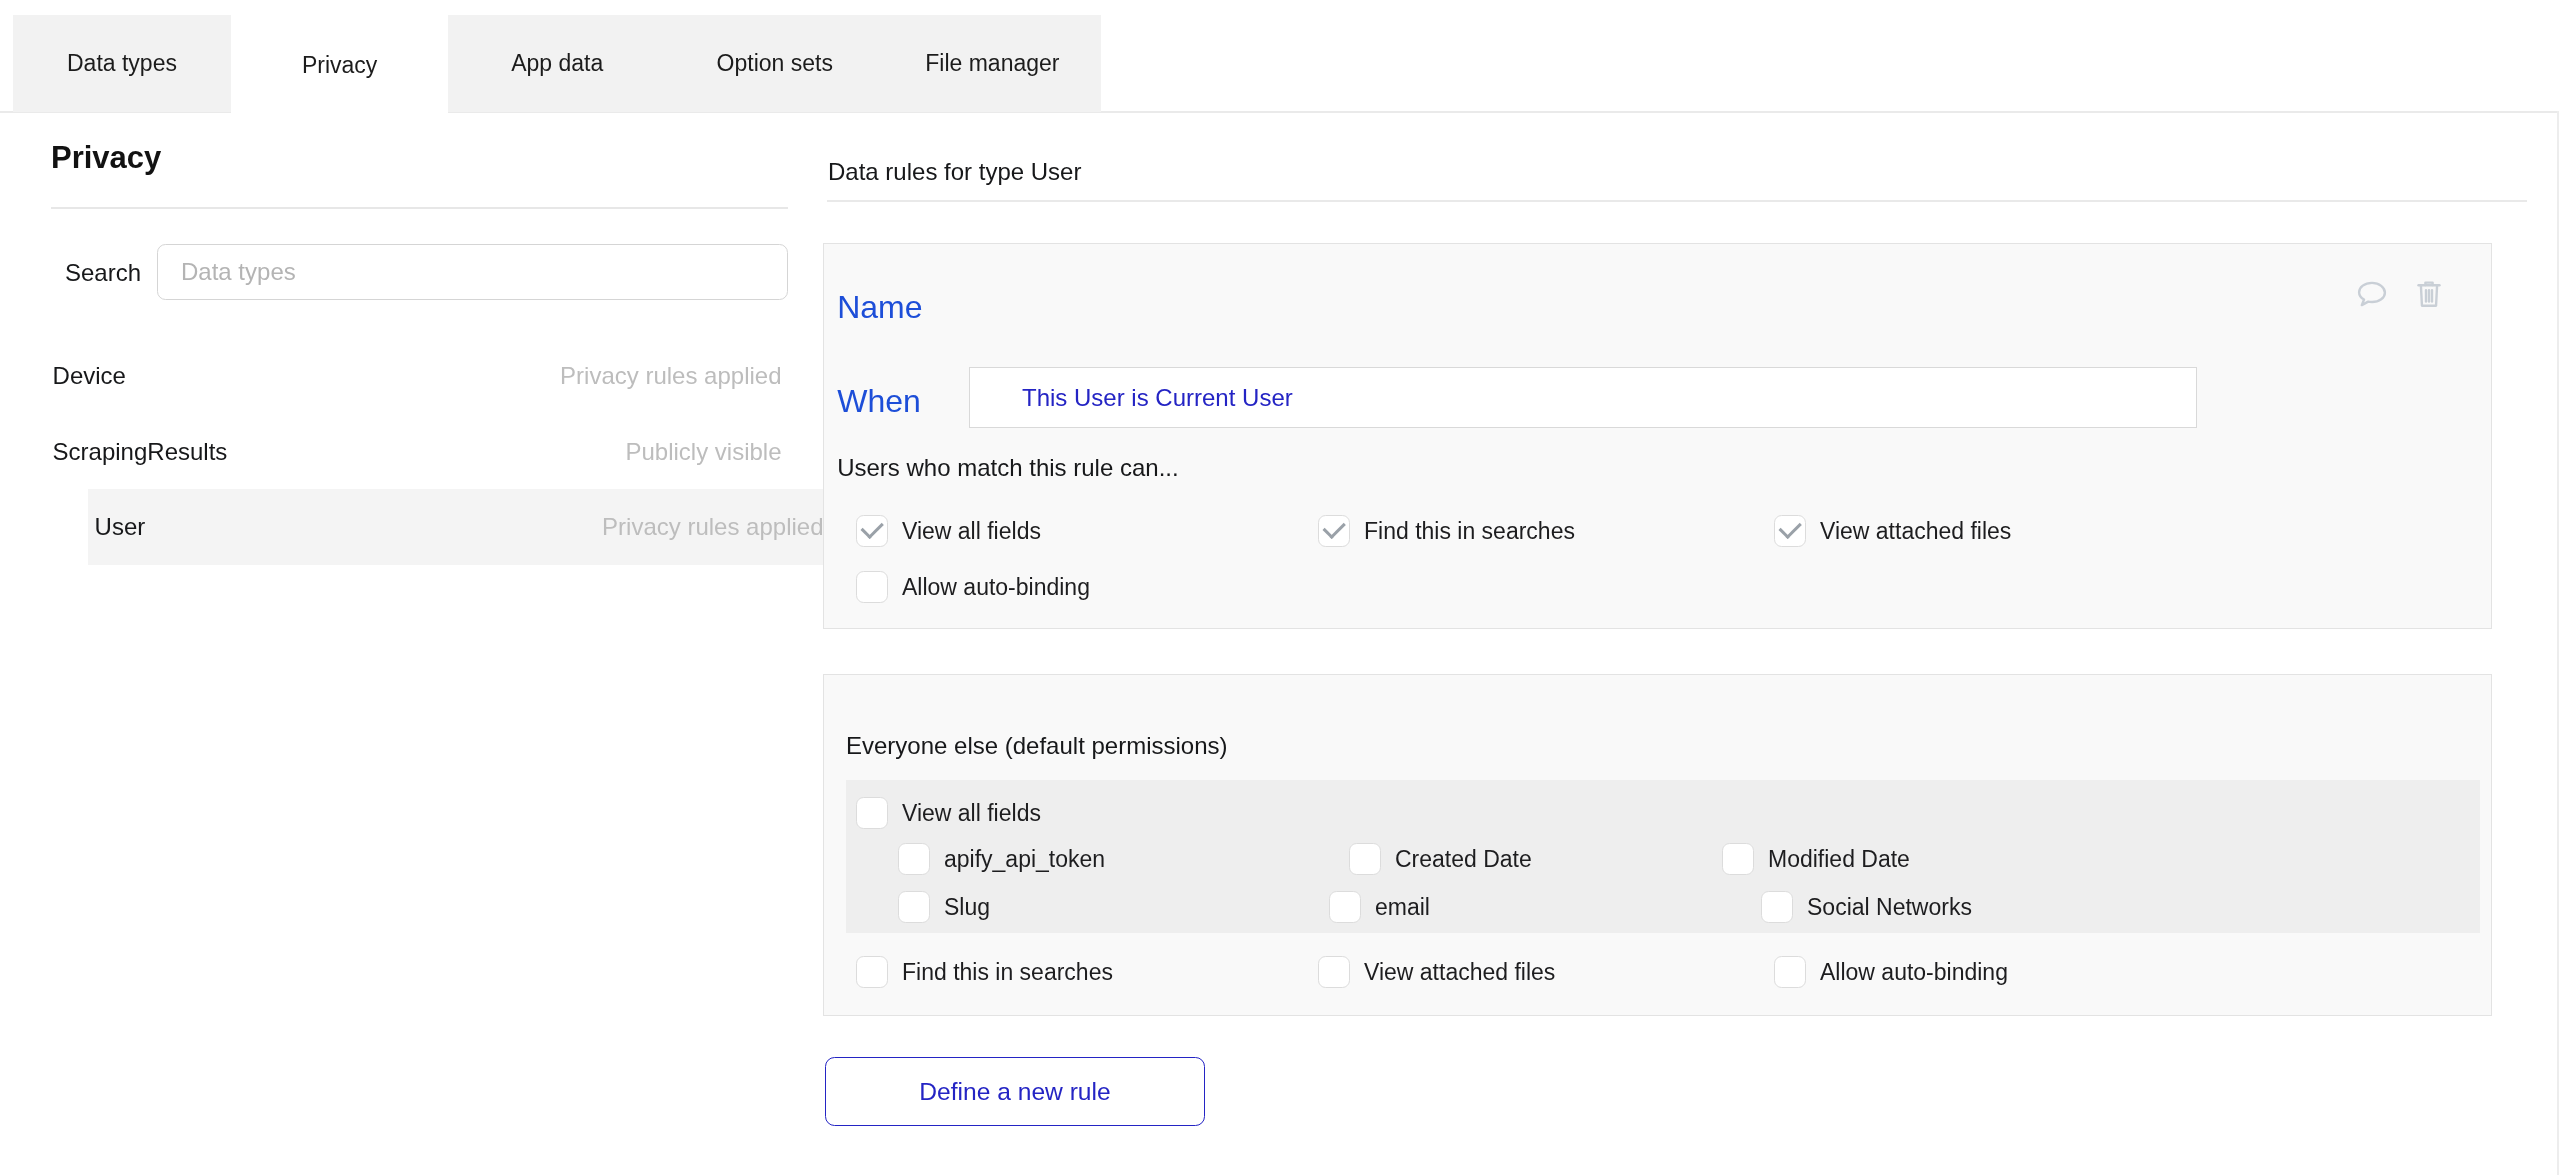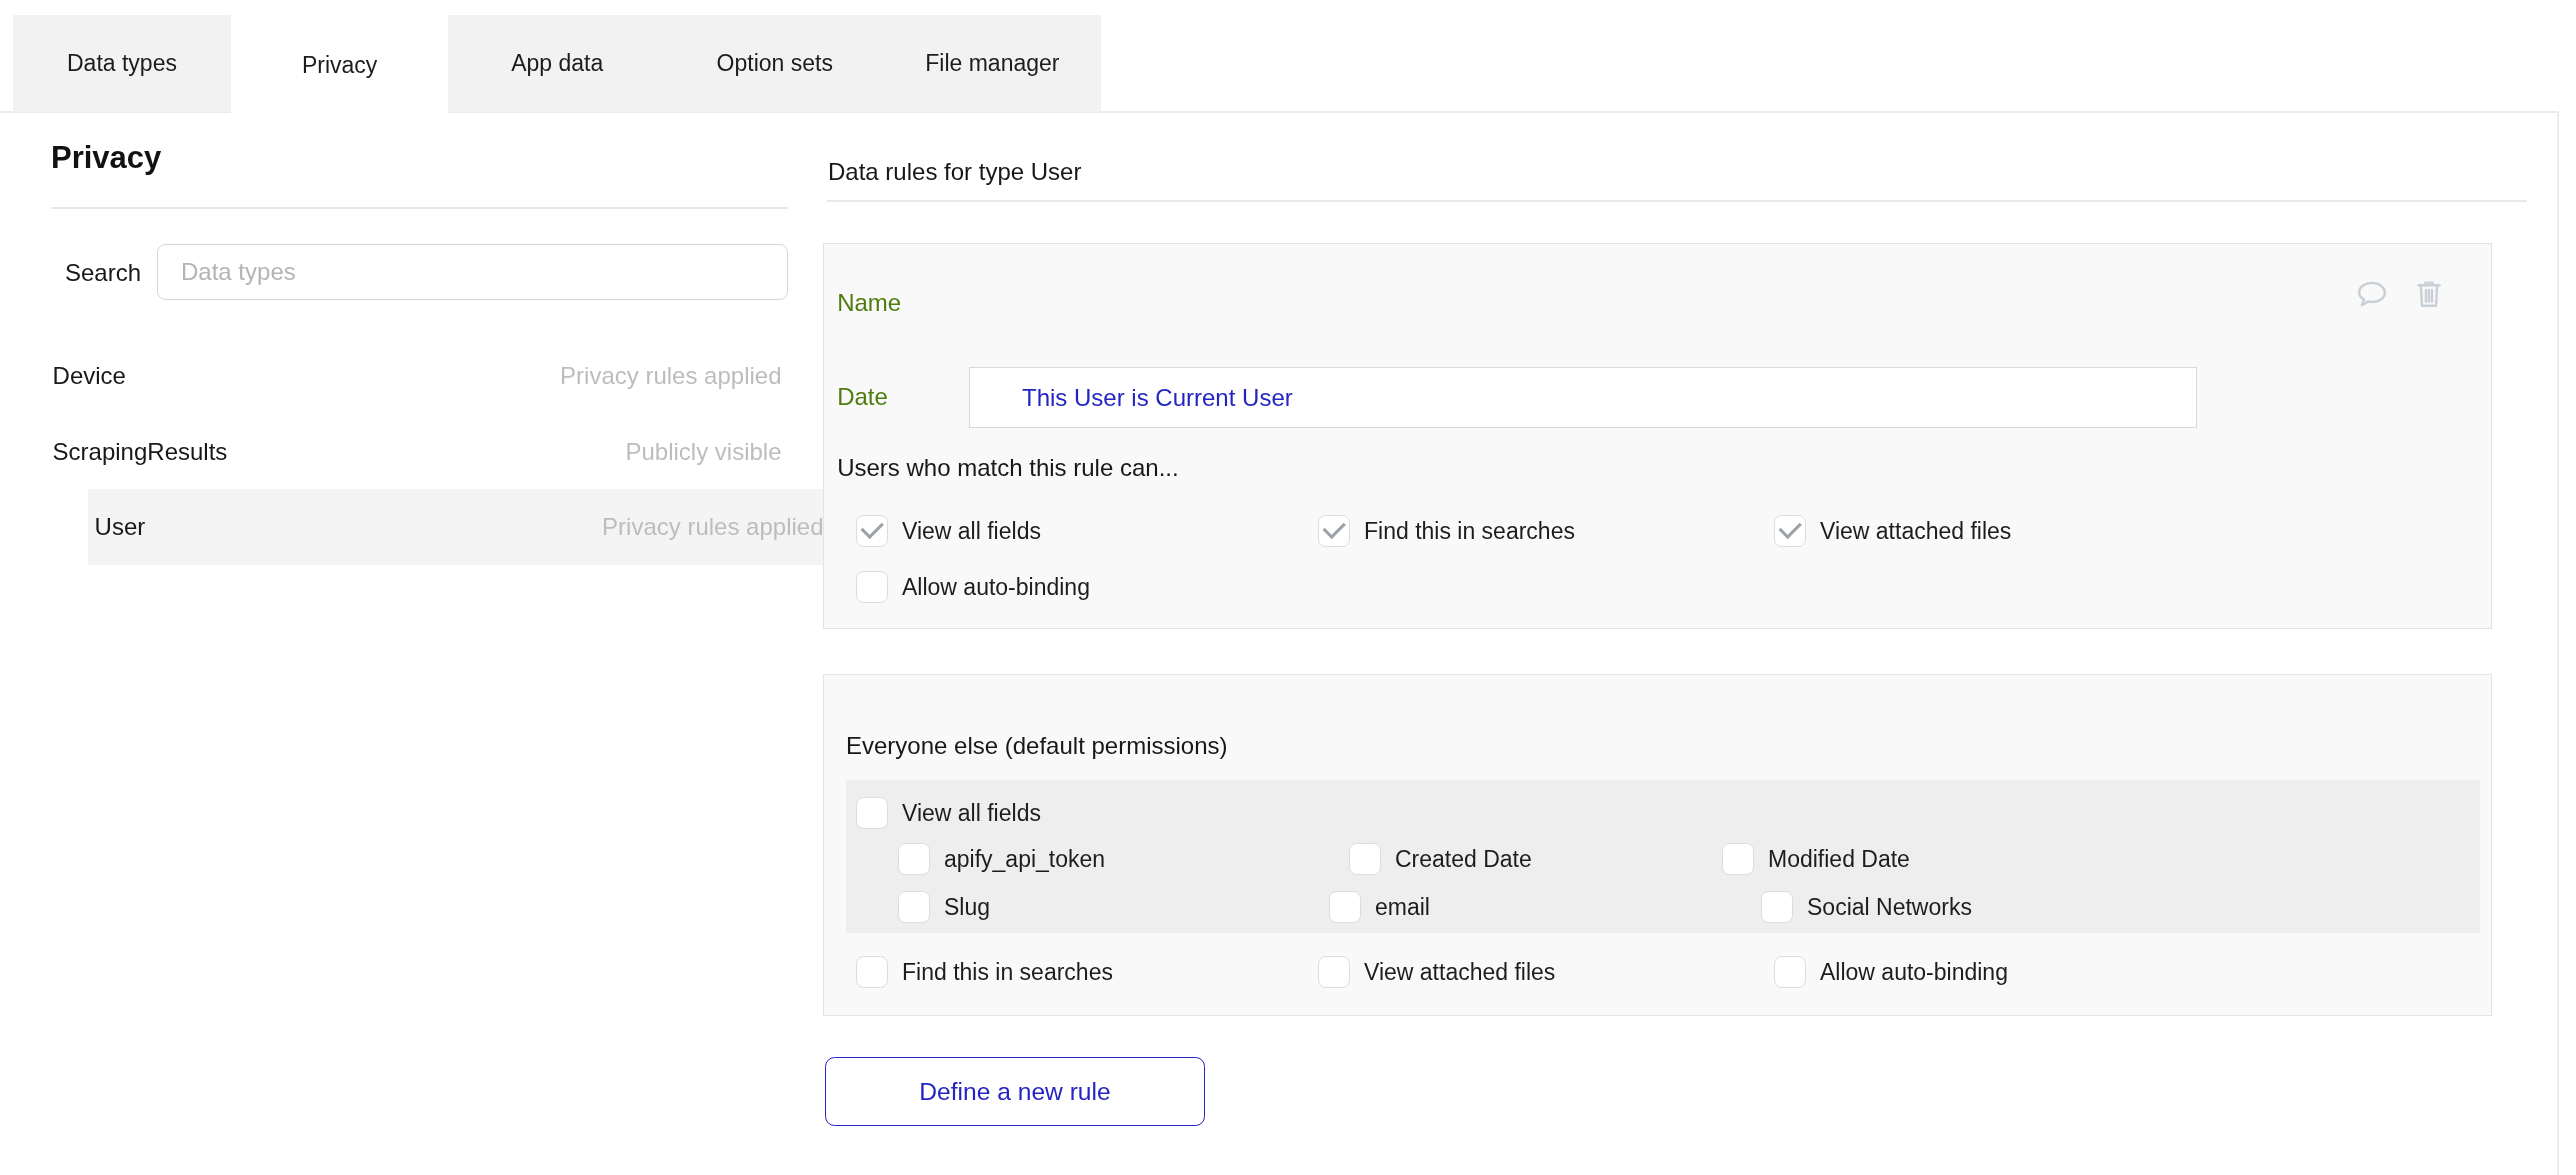--- a/index.html
+++ b/index.html
@@ -33,21 +33,21 @@
   .type-status { color:#bdbdbd; }
 
   
   .rules-header { position:absolute; left:828px; top:158px; font-size:24px; color:#17181a; }
   .right-divider { position:absolute; left:827px; top:200px; width:1700px; height:1.9px; background:#e9e9e9; }
 
   .card { position:absolute; left:823px; width:1669px; background:#f9f9f9; border:1.9px solid #e3e3e3; box-sizing:border-box; }
   .card1 { top:243px; height:386px; }
   .card2 { top:674px; height:342px; }
 
-  .field-label { position:absolute; font-size:24px; color:#4d7c0f; }
+  .field-label { position:absolute; font-size:32px; color:#1d4ed8; }
   .name-input { position:absolute; left:150px; top:29px; width:434px; height:65px; box-sizing:border-box;
                 border:1.9px solid #dcdcdc; border-radius:8.5px; background:#fff; font-size:24px; padding:0 24px;
                 color:#17181a; font-family:inherit; outline:none; }
   .card-icons { position:absolute; right:44px; top:32px; display:flex; gap:21px; color:#c9cfd6; }
   .card-icons .icn { width:36px; height:36px; cursor:pointer; display:block; }
   .card-icons svg { width:36px; height:36px; display:block; }
 
   .when-box { position:absolute; left:145px; top:123px; width:1228px; height:61px; box-sizing:border-box;
               border:1.9px solid #d9d9d9; background:#fff; display:flex; align-items:center; padding:0 52px;
               font-size:24px; color:var(--accent); cursor:pointer; }
@@ -127,21 +127,21 @@
           <path d="M5 6.2h14"></path>
           <path d="M9.6 6V4.4h4.8V6"></path>
           <path d="M6.6 6.2l.7 13.6h9.4l.7-13.6"></path>
           <path d="M10 9.4v7.6"></path>
             <path d="M12 9.4v7.6"></path>
             <path d="M14 9.4v7.6"></path>
         </svg>
       </span>
     </div>
 
-    <div class="field-label" style="left:13.2px;top:139px">Date</div>
+    <div class="field-label" style="left:13.2px;top:139px">When</div>
     <div class="when-box">
       <span>This User is Current User</span>
     </div>
 
     <div class="match-text">Users who match this rule can...</div>
 
     <div class="perm checked" style="left:32px;top:271px">
       <span class="cb"></span>
       <span>View all fields</span>
     </div>

